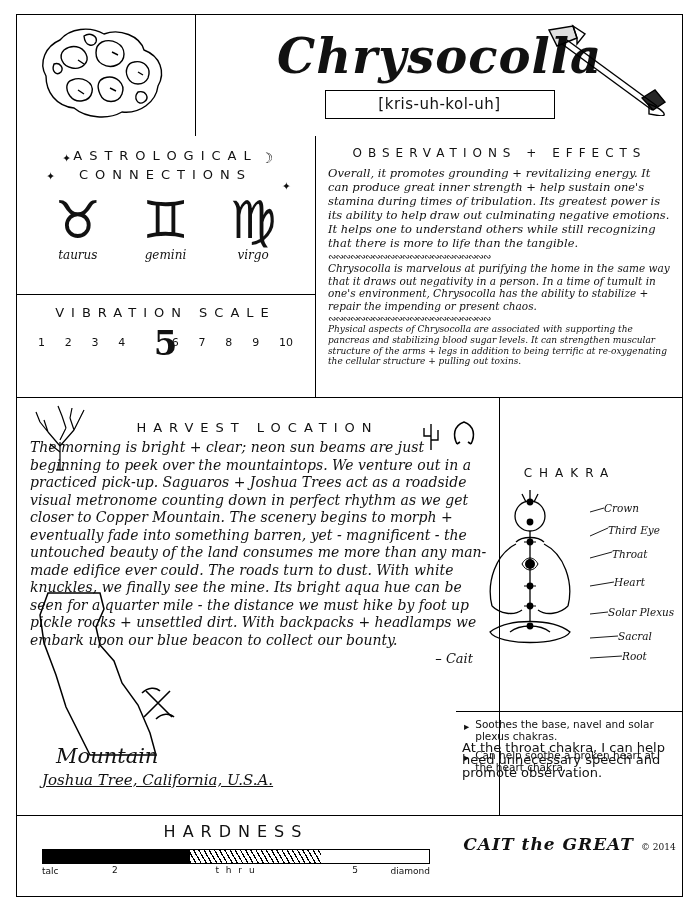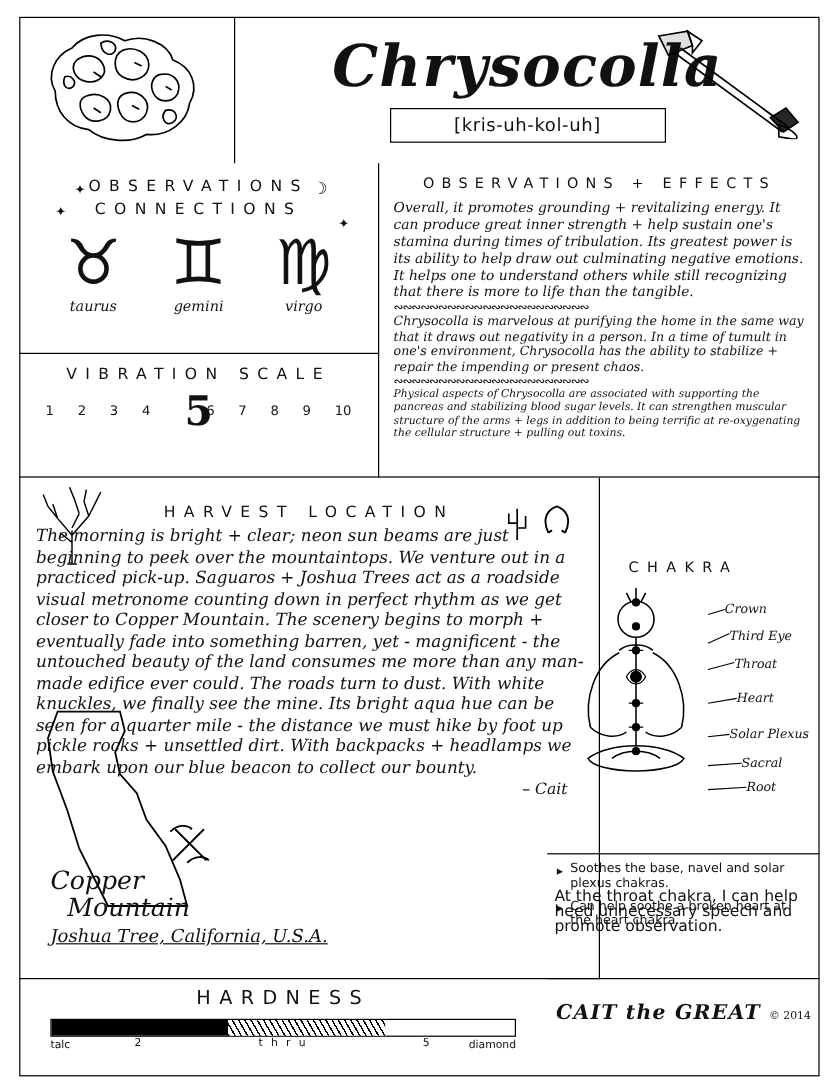--- a/index.html
+++ b/index.html
@@ -177,21 +177,21 @@
         <path d="M25 24 L115 90"></path>
         <path d="M112 84 C124 88 132 96 124 96 L112 94 Z"></path>
         <path d="M105 78 L118 70 L128 82 L116 90 Z"></path>
       </g>
       <path d="M105 78 L118 70 L128 82 L116 90 Z" fill="#000" opacity="0.85"></path>
       <path d="M12 10 L36 6 L40 18 L20 26 Z" fill="#000" opacity="0.12"></path>
     </svg>
   </div>
 
   <div class="abs" id="astro-cell">
-    <div class="sect-title">OBSERVATIONS</div>
+    <div class="sect-title">ASTROLOGICAL</div>
     <div class="sect-title" style="margin-top:4px;">CONNECTIONS</div>
     <span class="star abs" style="left:46px;top:16px;">✦</span>
     <span class="star abs" style="left:30px;top:34px;">✦</span>
     <span class="star abs" style="right:42px;top:14px;font-size:14px;">☽</span>
     <span class="star abs" style="right:24px;top:44px;">✦</span>
     <div class="glyph-row">
       <div>
         <div class="glyph">♉</div>
         <div class="glyph-lab">taurus</div>
       </div>
@@ -262,21 +262,20 @@
       </g>
     </svg>
     <svg class="abs" style="left:122px;bottom:92px;" width="40" height="40" viewBox="0 0 40 40">
       <g stroke="#000" stroke-width="1.6" fill="none">
         <path d="M6 34 L32 8 M8 8 L34 34"></path>
         <path d="M4 10 C10 4 18 4 22 8 M18 36 C24 30 32 30 36 34"></path>
       </g>
     </svg>
 
     <div class="map-loc">
-      <div class="big">Copper</div>
       <div class="big" style="padding-left:14px;">Mountain</div>
       <div class="small">Joshua Tree, California, U.S.A.</div>
     </div>
   </div>
 
 
   <div class="abs" id="chakra-cell">
     <div class="chakra-title">CHAKRA</div>
     <svg class="abs" style="left:14px;top:24px;" width="120" height="185" viewBox="0 0 120 185">
       <g stroke="#000" stroke-width="1.3" fill="none">

